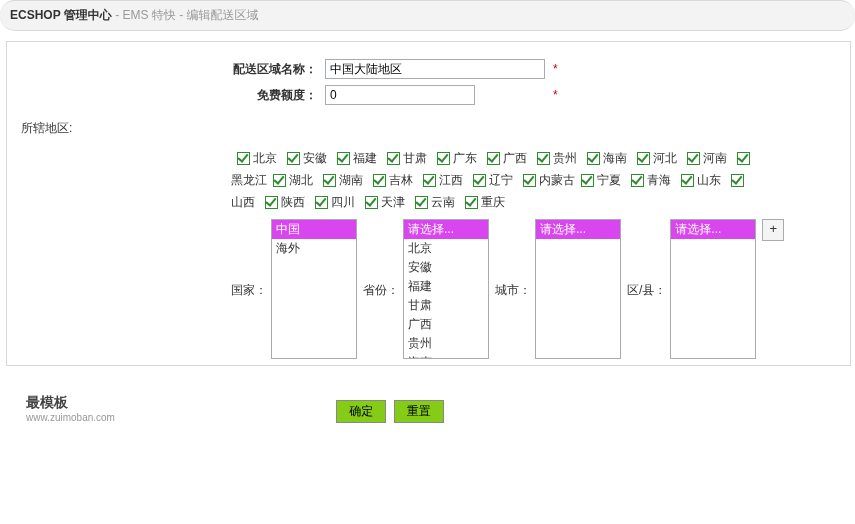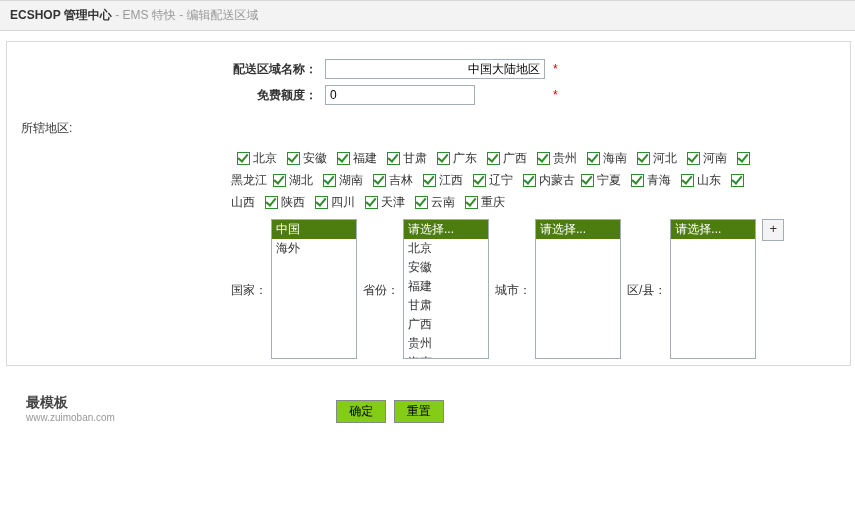--- a/index.html
+++ b/index.html
@@ -10,20 +10,21 @@
     background: #fff;
     color: #333;
     width: 855px;
   }
   .crumb {
     background: #f3f3f3;
     border-top: 1px solid #d8d8d8;
     border-bottom: 1px solid #d8d8d8;
     padding: 6px 10px;
     color: #999;
+    border-radius: 15px;
   }
   .crumb b { color: #333; font-weight: bold; }
   .panel {
     border: 1px solid #d8d8d8;
     margin: 10px 4px 0 6px;
     padding: 14px 14px 0 14px;
     background: #fff;
   }
   table.form { border-collapse: collapse; }
   table.form td { padding: 3px 4px; vertical-align: middle; }
@@ -69,21 +70,21 @@
   .sel-col { display: flex; align-items: center; gap: 4px; }
   .sel-col > span { padding-top: 2px; }
   .listbox {
     border: 1px solid #a5acb2;
     background: #fff;
     font-size: 12px;
     overflow-y: scroll;
     width: 86px;
   }
   .listbox .opt { padding: 1px 4px; white-space: nowrap; cursor: default; }
-  .listbox .opt.sel { background: #4d7c0f; color: #fff; }
+  .listbox .opt.sel { background: #d946ef; color: #fff; }
   .addbtn {
     width: 22px; height: 22px;
     border: 1px solid #a5acb2;
     background: #f4f4f4;
     text-align: center;
     line-height: 18px;
     font-size: 13px;
     cursor: pointer;
   }
   .footer {
@@ -115,21 +116,21 @@
   <span> - </span>
   <span>编辑配送区域</span>
 </div>
 
 <div class="panel">
 
   <table class="form">
     <tbody>
         <tr>
       <td class="lbl">配送区域名称：</td>
-      <td><input type="text" style="width: 220px; text-align: right;" value="中国大陆地区"></td>
+      <td><input type="text" style="width: 220px;" value="中国大陆地区"></td>
       <td class="req">*</td>
     </tr>
     <tr>
       <td class="lbl">免费额度：</td>
       <td><input type="text" style="width: 150px;" value="0"></td>
       <td class="req">*</td>
     </tr>
   </tbody>
     </table>
 

